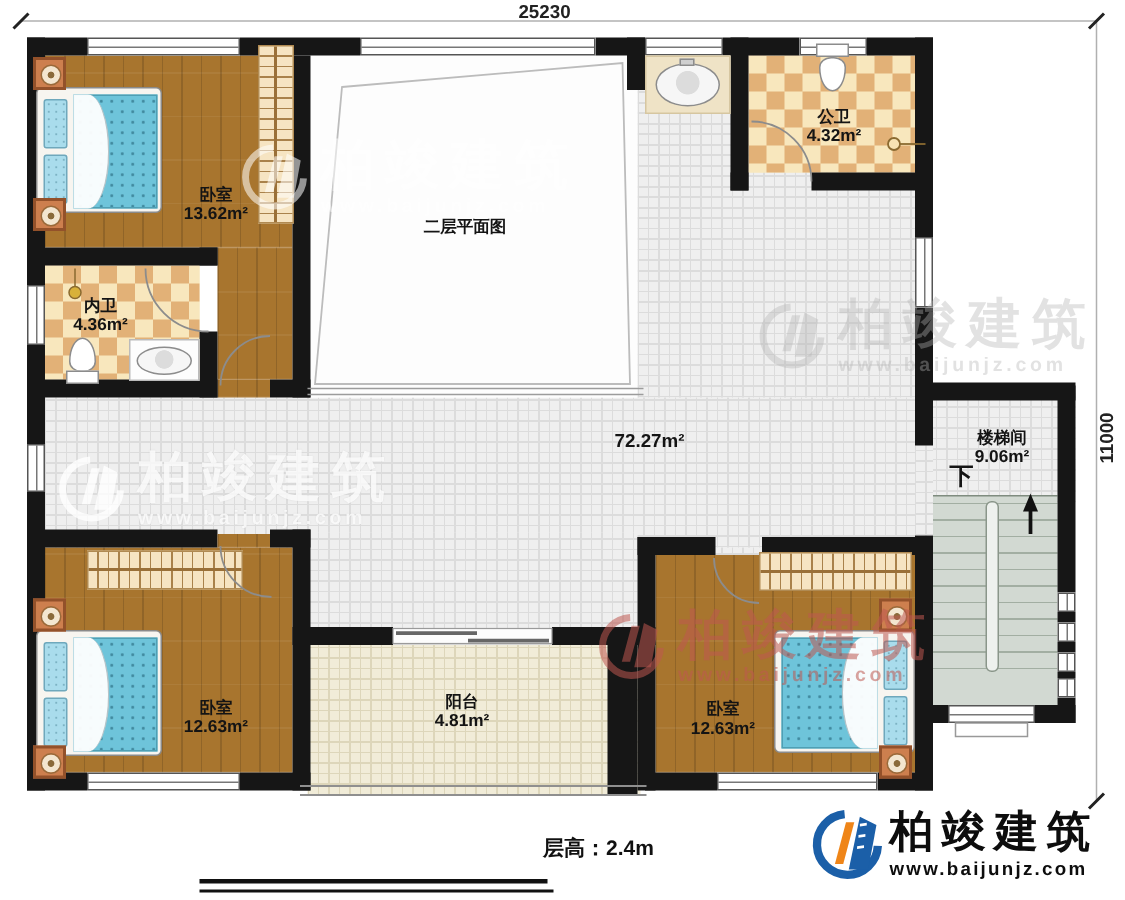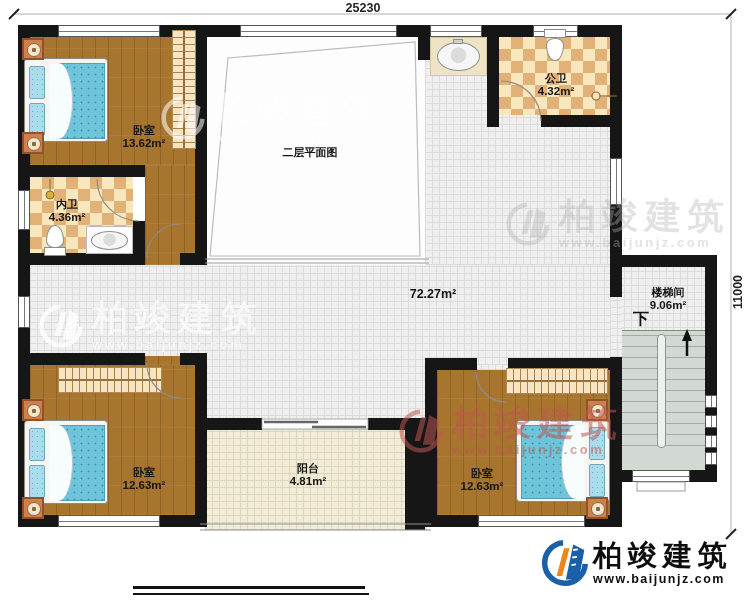--- a/index.html
+++ b/index.html
@@ -327,20 +327,21 @@
   </div>
 
   <div class="dimtext" style="left:363px;top:8px;">25230</div>
   <div class="dimtext vert" style="left:738px;top:292px;">11000</div>
 
   <div class="ftitle">
   </div>
   <div class="uline1"></div>
   <div class="uline2"></div>
   <div class="finfo">
+    <div class="row2"><span>层高：</span><span>2.4m</span></div>
   </div>
   <div class="flogo">
     <svg width="48" height="54" viewBox="0 0 52 56">
       <path d="M25 6 A22 22 0 1 0 49 29" fill="none" stroke="#1b5fa8" stroke-width="6"></path>
       <path d="M18 42 L26 12 L32 12 L24 42 Z" fill="#ef8518"></path>
       <path d="M28 46 L36 8 L48 14 L42 46 Z" fill="#1b5fa8"></path>
       <rect x="36" y="18" width="5" height="2" fill="#fff" transform="skewY(-8)"></rect>
       <rect x="35" y="26" width="5" height="2" fill="#fff" transform="skewY(-8)"></rect>
       <rect x="34" y="34" width="5" height="2" fill="#fff" transform="skewY(-8)"></rect>
     </svg>

